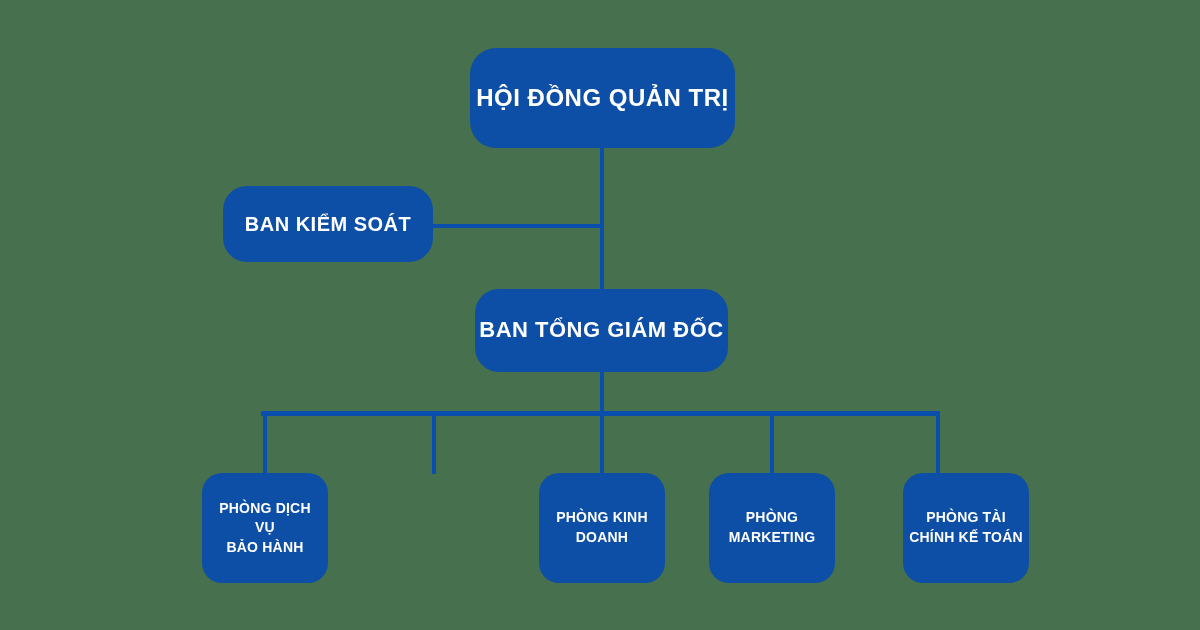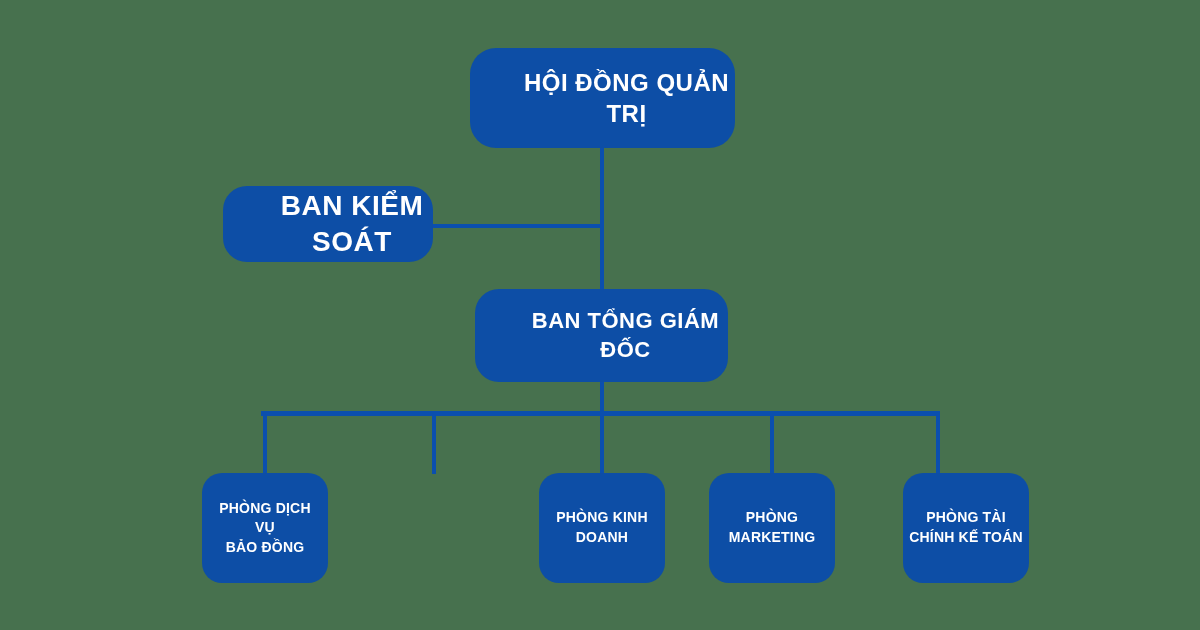--- a/index.html
+++ b/index.html
@@ -17,42 +17,41 @@
   .node {
     position: absolute;
     background: var(--box, #0d4ea6);
     color: var(--text, #ffffff);
     display: flex;
     align-items: center;
     justify-content: center;
     text-align: center;
     font-weight: bold;
     box-sizing: border-box;
-    padding-left: 48px;
   }
   .node-label {
     white-space: pre-line;
     line-height: 1.3;
     letter-spacing: 0.5px;
   }
   .node-root {
     left: 470px; top: 48px;
     width: 265px; height: 100px;
     border-radius: 26px;
     font-size: 24px;
   }
   .node-supervisory {
     left: 223px; top: 186px;
     width: 210px; height: 76px;
     border-radius: 24px;
-    font-size: 28px;
+    font-size: 20px;
   }
   .node-executive {
     left: 475px; top: 289px;
-    width: 253px; height: 93px;
+    width: 253px; height: 83px;
     border-radius: 24px;
     font-size: 22px;
   }
   .node-dept {
     top: 473px;
     width: 126px; height: 110px;
     border-radius: 20px;
     font-size: 14px;
     padding: 6px;
   }
@@ -97,21 +96,21 @@
   <div class="node node-supervisory">
     <span class="node-label">BAN KIỂM SOÁT</span>
   </div>
 
   <div class="node node-executive">
     <span class="node-label">BAN TỔNG GIÁM ĐỐC</span>
   </div>
 
   <div class="node node-dept dept-1">
     <span class="node-label">PHÒNG DỊCH VỤ
-BẢO ĐỒNG</span>
+BẢO HÀNH</span>
   </div>
 
 
   <div class="node node-dept dept-3">
     <span class="node-label">PHÒNG KINH
 DOANH</span>
   </div>
 
   <div class="node node-dept dept-4">
     <span class="node-label">PHÒNG

